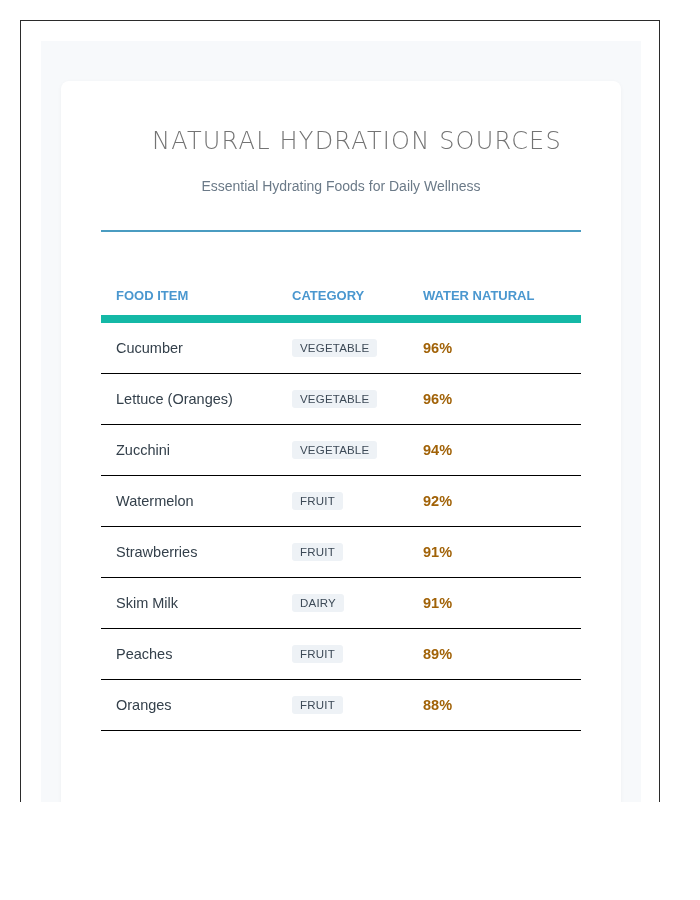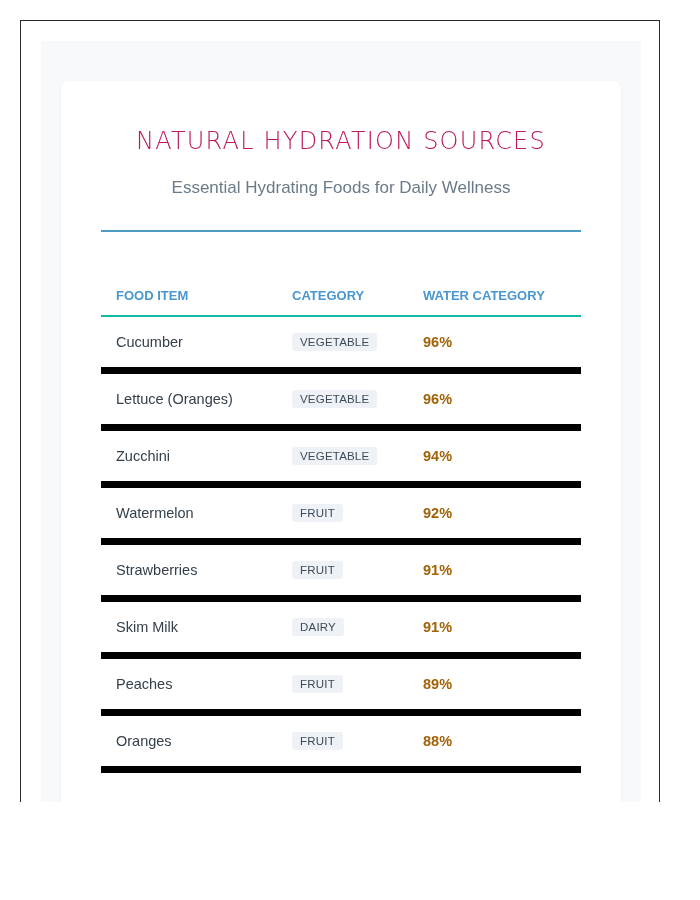--- a/index.html
+++ b/index.html
@@ -6,53 +6,53 @@
     body { width: 700px; height: 900px; position: relative; overflow: hidden;
            font-family: "Liberation Sans", "DejaVu Sans", sans-serif; }
     .frame { position: absolute; left: 20px; top: 20px; width: 640px; height: 782px;
              border: 1px solid #2b2b2b; border-bottom: none; box-sizing: border-box;
              overflow: hidden; background: #ffffff; }
     .page { position: absolute; left: 20px; top: 20px; width: 600px; height: 800px;
             background: #f7f9fb; }
     .card { position: absolute; left: 20px; top: 40px; width: 560px; height: 900px;
             background: #ffffff; border-radius: 8px;
             box-shadow: 0 1px 4px rgba(0,0,0,0.04); }
-    .title { position: absolute; top: 46px; left: 0; width: 560px; text-align: center;
-             font-size: 24px; letter-spacing: 1.2px; color: #be185d; font-weight: 300;
+    .title { position: absolute; top: 46px; left: 16px; width: 560px; text-align: center;
+             font-size: 24px; letter-spacing: 1.2px; color: #737373; font-weight: 300;
              font-family: "DejaVu Sans", sans-serif; }
     .subtitle { position: absolute; top: 97px; left: 0; width: 560px; text-align: center;
-                font-size: 17px; color: #6b7a88; }
+                font-size: 14px; color: #6b7a88; }
     .divider { position: absolute; top: 149px; left: 40px; width: 480px; height: 2px;
                background: #4a9cc1; }
     table { position: absolute; top: 195px; left: 40px; width: 480px; border-collapse: collapse; }
     th { text-align: left; font-size: 13px; font-weight: bold; color: #4a97cf;
          padding: 0 0 12px 15px; height: 27px; vertical-align: bottom;
-         border-bottom: 2px solid #14b8a6; }
+         border-bottom: 8px solid #14b8a6; }
     th.c1 { width: 161px; } th.c2 { width: 116px; }
-    td { height: 50px; padding: 0 0 0 15px; border-bottom: 7px solid #000000;
+    td { height: 50px; padding: 0 0 0 15px; border-bottom: 1px solid #000000;
          font-size: 14.5px; color: #34404b; vertical-align: middle; }
     .badge { display: inline-block; background: #eef2f6; color: #3d4a57; font-size: 11.5px;
              padding: 3px 8px; border-radius: 3px; letter-spacing: 0.2px; }
     .pct { color: #a16207; font-weight: bold; font-size: 14.5px; }
   </style>
 </head>
 <body>
 
 <div class="frame">
   <div class="page">
     <div class="card">
       <div class="title">NATURAL HYDRATION SOURCES</div>
       <div class="subtitle">Essential Hydrating Foods for Daily Wellness</div>
       <div class="divider"></div>
       <table>
         <thead>
           <tr>
             <th class="c1">FOOD ITEM</th>
             <th class="c2">CATEGORY</th>
-            <th>WATER CATEGORY</th>
+            <th>WATER NATURAL</th>
           </tr>
         </thead>
         <tbody id="rows">
             <tr>
               <td>Cucumber</td>
               <td><span class="badge">VEGETABLE</span></td>
               <td><span class="pct">96%</span></td>
             </tr>
             <tr>
               <td>Lettuce (Oranges)</td>

